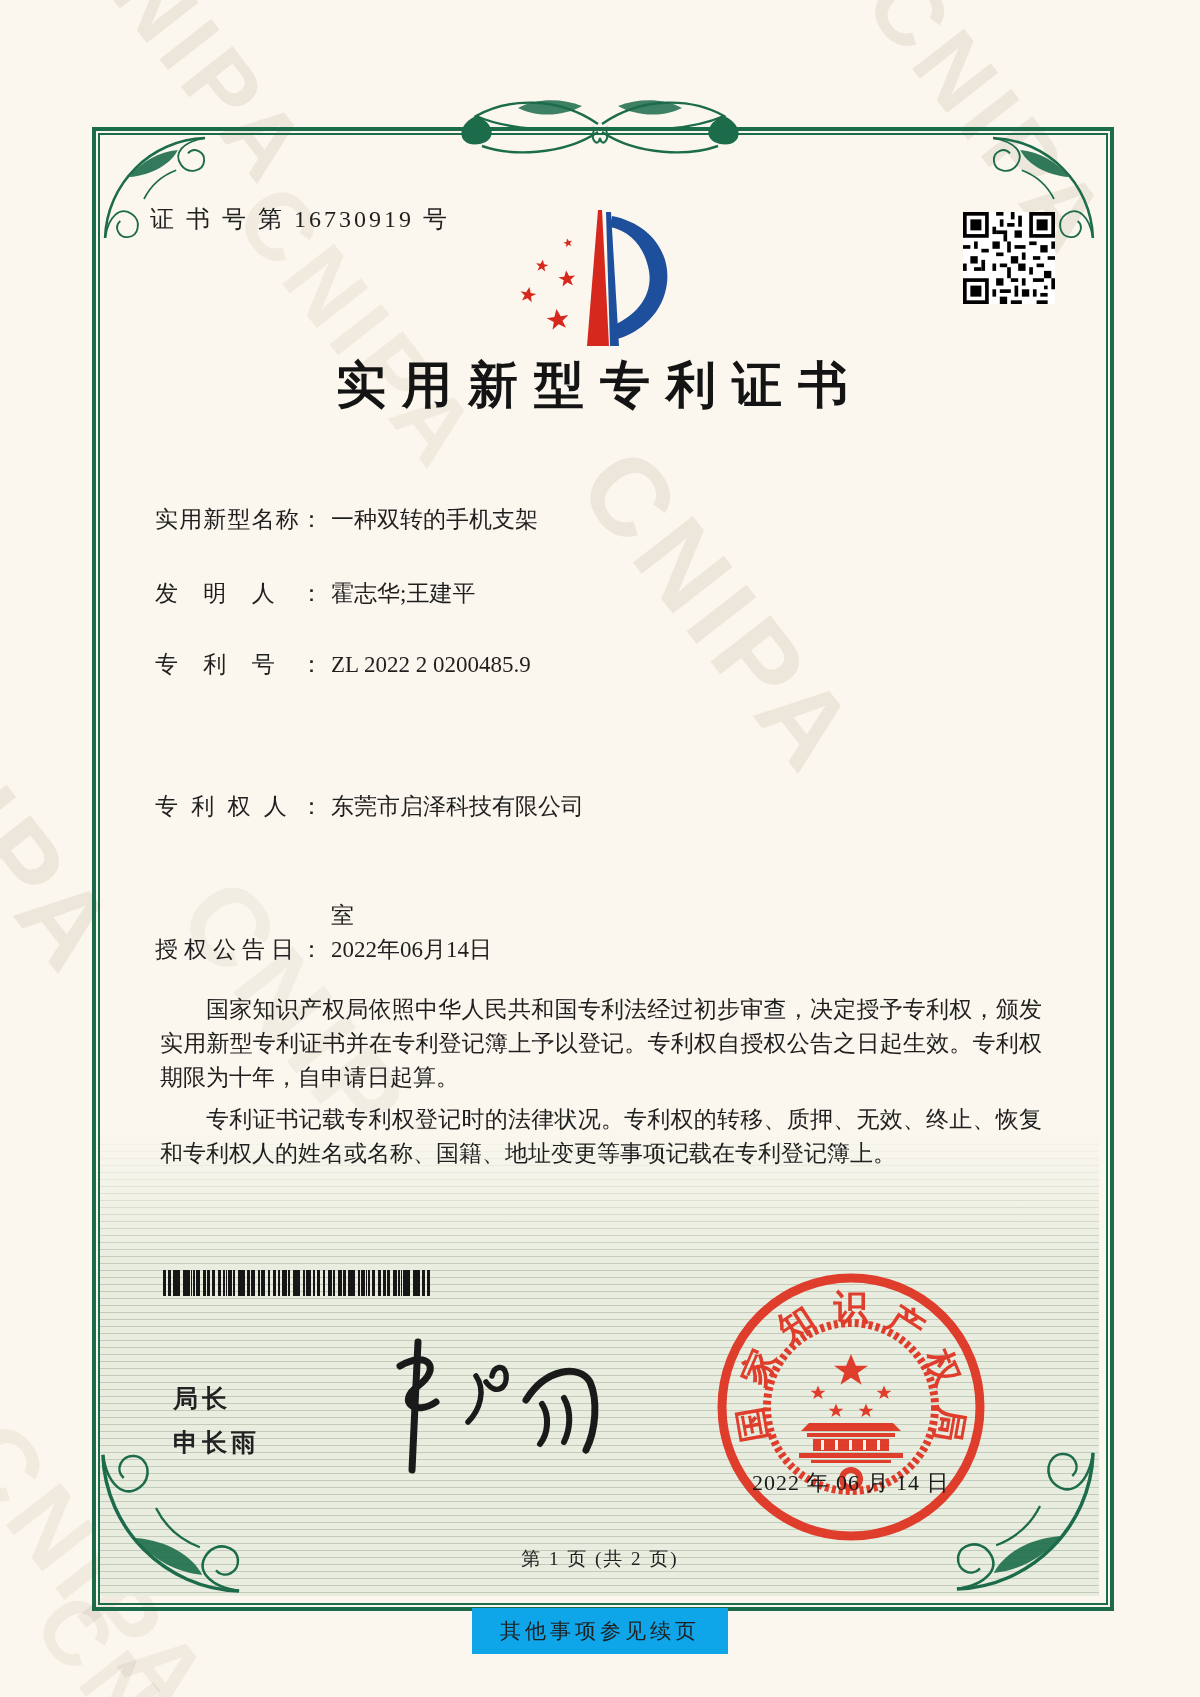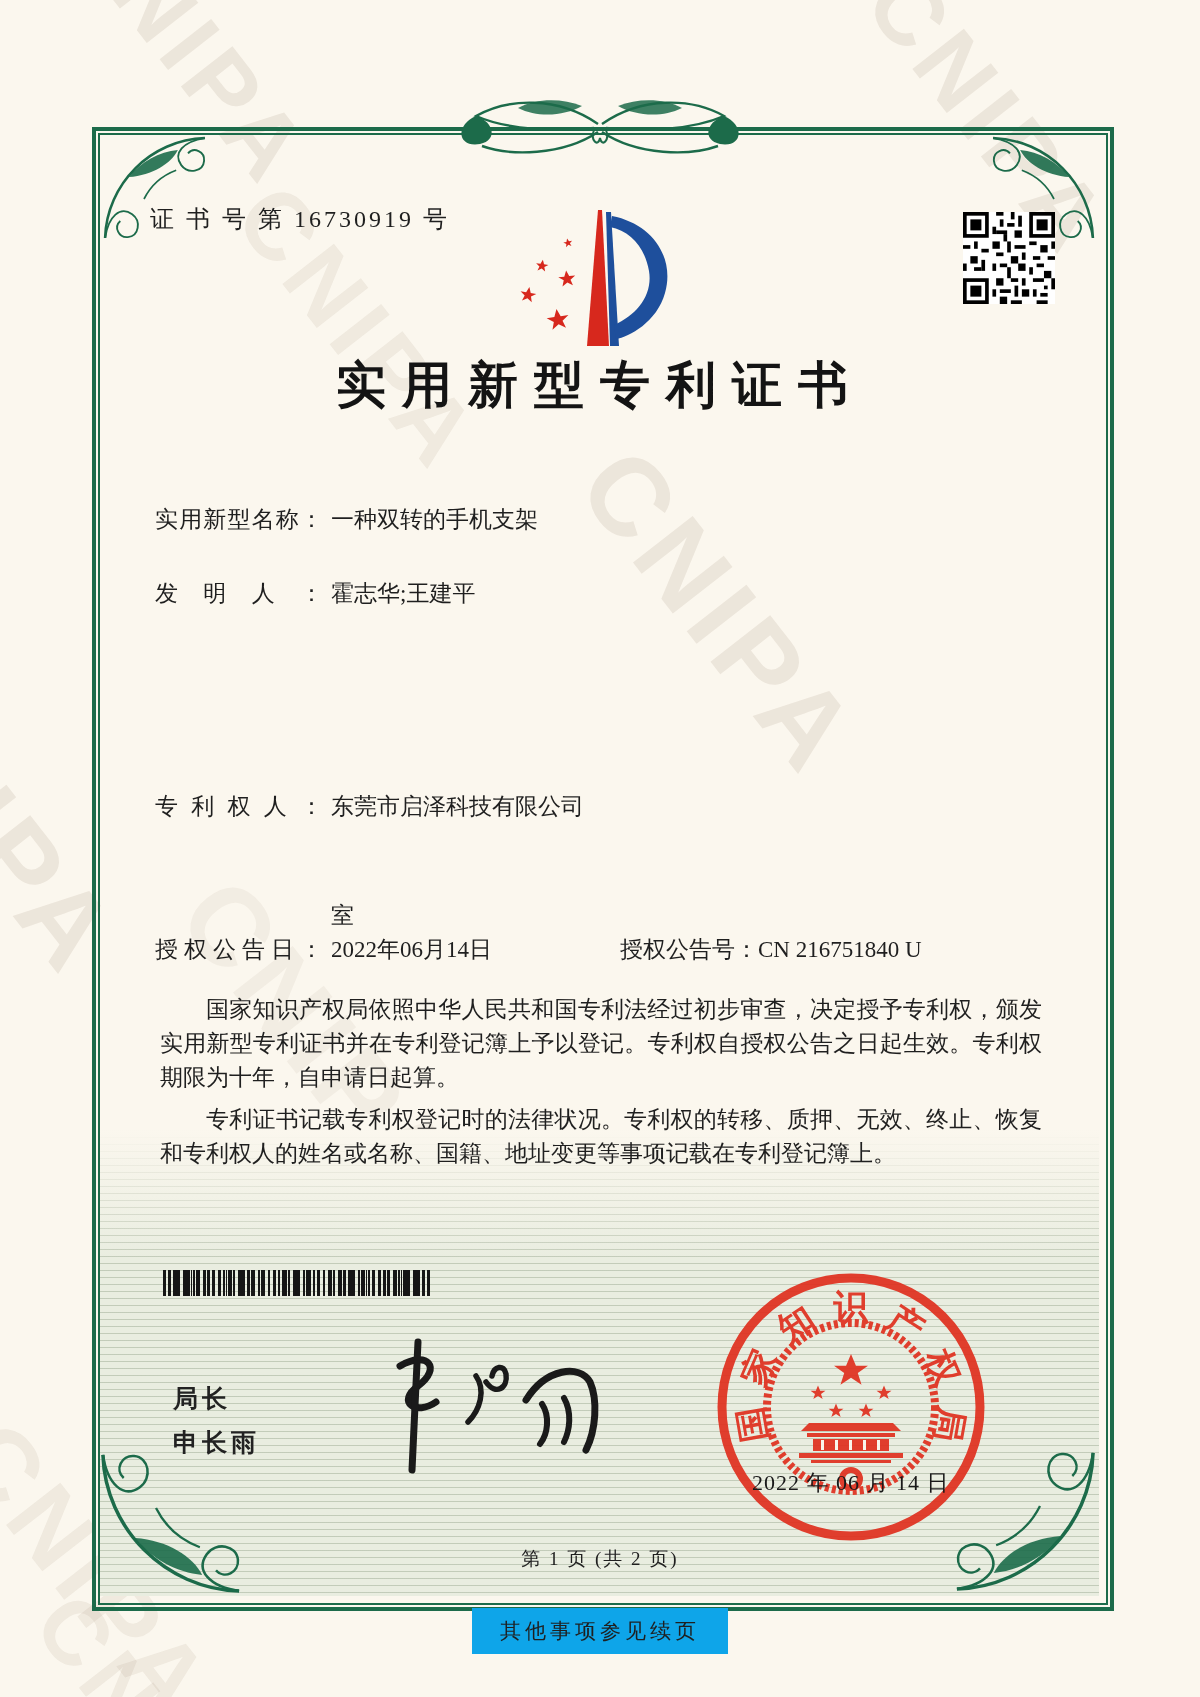--- a/index.html
+++ b/index.html
@@ -212,28 +212,30 @@
     </svg>
 
     <div class="title">实用新型专利证书</div>
 
     <div class="row" style="top:504px">
       <span class="lab">实用新型名称：</span><span class="val">一种双转的手机支架</span>
     </div>
     <div class="row" style="top:578px">
       <span class="lab">发明人：</span><span class="val">霍志华;王建平</span>
     </div>
+    <div class="row" style="top:649px">
+      <span class="lab">专利号：</span><span class="val">ZL 2022 2 0200485.9</span>
+    </div>
     <div class="row" style="top:791px">
       <span class="lab">专利权人：</span><span class="val">东莞市启泽科技有限公司</span>
     </div>
     <div class="val2" style="top:900px">室</div>
 
     <div class="row" style="top:934px">
       <span class="lab">授权公告日：</span><span class="val">2022年06月14日</span>
-      <span class="pair2"><span>授权公告号：</span><span>CN 216751840 U</span></span>
     </div>
 
     <div class="paras">
       <p>国家知识产权局依照中华人民共和国专利法经过初步审查，决定授予专利权，颁发实用新型专利证书并在专利登记簿上予以登记。专利权自授权公告之日起生效。专利权期限为十年，自申请日起算。</p>
       <p>专利证书记载专利权登记时的法律状况。专利权的转移、质押、无效、终止、恢复和专利权人的姓名或名称、国籍、地址变更等事项记载在专利登记簿上。</p>
     </div>
 
     <div class="barcode"></div>
 
     <div class="officer" style="top:1382px">局长</div>

